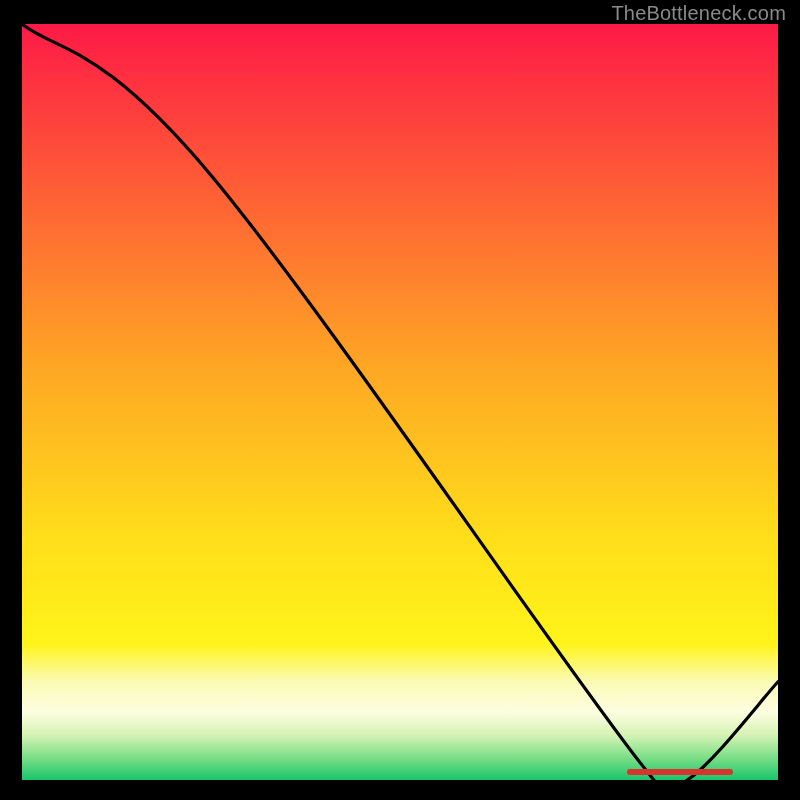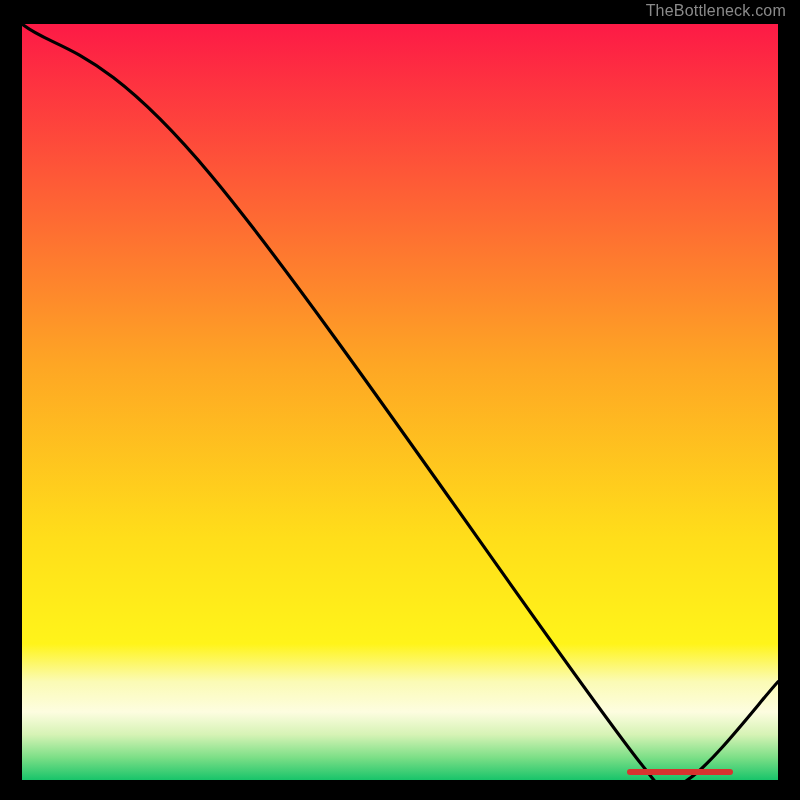--- a/index.html
+++ b/index.html
@@ -14,21 +14,21 @@
     position: relative;
     width: 800px;
     height: 800px;
     background: #000;
   }
   .attribution {
     position: absolute;
     top: 2px;
     right: 14px;
     font-family: Arial, Helvetica, sans-serif;
-    font-size: 16px;
+    font-size: 20px;
     color: #8a8a8a;
     letter-spacing: 0.2px;
     z-index: 20;
     user-select: none;
   }
   .plot-box {
     position: absolute;
     left: 22px;
     top: 24px;
     width: 756px;

